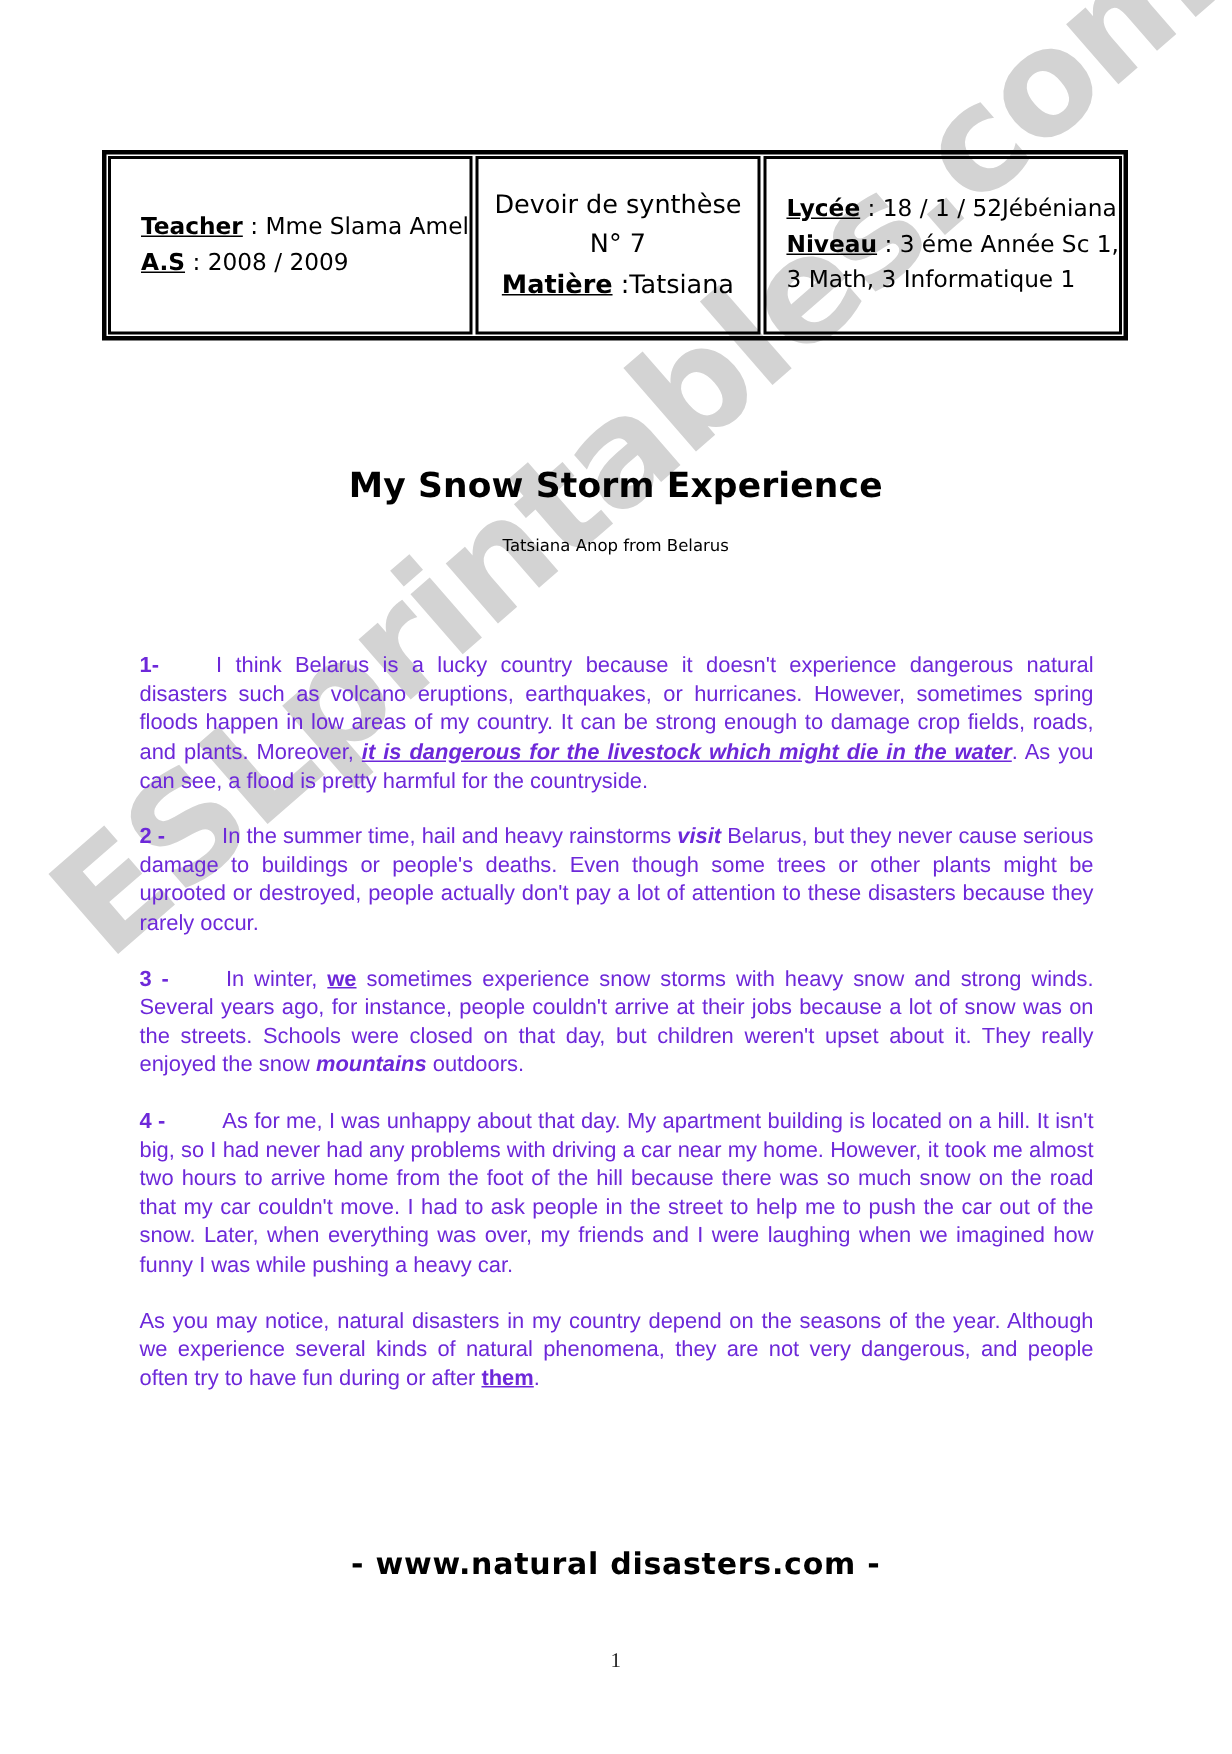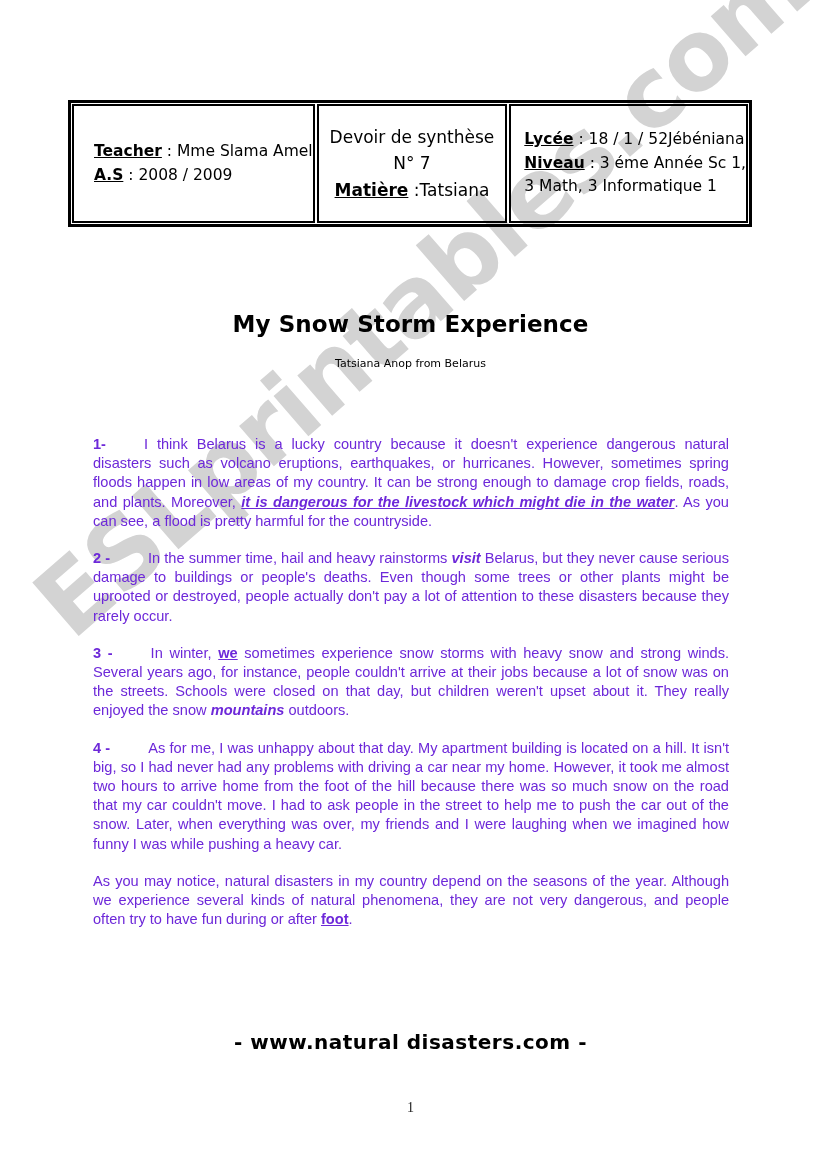--- a/index.html
+++ b/index.html
@@ -229,21 +229,21 @@
   <div id="body-text">
 
     <p class="para"><span class="para-num">1-</span><span class="indent-gap"></span><span>I think Belarus is a lucky country because it doesn't experience dangerous natural disasters such as volcano eruptions, earthquakes, or hurricanes. However, sometimes spring floods happen in low areas of my country. It can be strong enough to damage crop fields, roads, and plants. Moreover, </span><span class="bold-ul-italic">it is dangerous for the livestock which might die in the water</span><span>. As you can see, a flood is pretty harmful for the countryside.</span></p>
 
     <p class="para"><span class="para-num">2 -</span><span class="indent-gap"></span><span>In the summer time, hail and heavy rainstorms </span><span class="ital">visit</span><span> Belarus, but they never cause serious damage to buildings or people's deaths. Even though some trees or other plants might be uprooted or destroyed, people actually don't pay a lot of attention to these disasters because they rarely occur.</span></p>
 
     <p class="para"><span class="para-num">3 -</span><span class="indent-gap"></span><span>In winter, </span><span class="bold-ul">we</span><span> sometimes experience snow storms with heavy snow and strong winds. Several years ago, for instance, people couldn't arrive at their jobs because a lot of snow was on the streets. Schools were closed on that day, but children weren't upset about it. They really enjoyed the snow </span><span class="ital">mountains</span><span> outdoors.</span></p>
 
     <p class="para"><span class="para-num">4 -</span><span class="indent-gap"></span><span>As for me, I was unhappy about that day. My apartment building is located on a hill. It isn't big, so I had never had any problems with driving a car near my home. However, it took me almost two hours to arrive home from the foot of the hill because there was so much snow on the road that my car couldn't move. I had to ask people in the street to help me to push the car out of the snow. Later, when everything was over, my friends and I were laughing when we imagined how funny I was while pushing a heavy car.</span></p>
 
-    <p class="para"><span>As you may notice, natural disasters in my country depend on the seasons of the year. Although we experience several kinds of natural phenomena, they are not very dangerous, and people often try to have fun during or after </span><span class="bold-ul">foot</span><span>.</span></p>
+    <p class="para"><span>As you may notice, natural disasters in my country depend on the seasons of the year. Although we experience several kinds of natural phenomena, they are not very dangerous, and people often try to have fun during or after </span><span class="bold-ul">them</span><span>.</span></p>
 
   </div>
 
   <div id="source-line">-   www.natural disasters.com   -</div>
 
   <div id="page-number">1</div>
 
 </div>
 
 </body></html>

